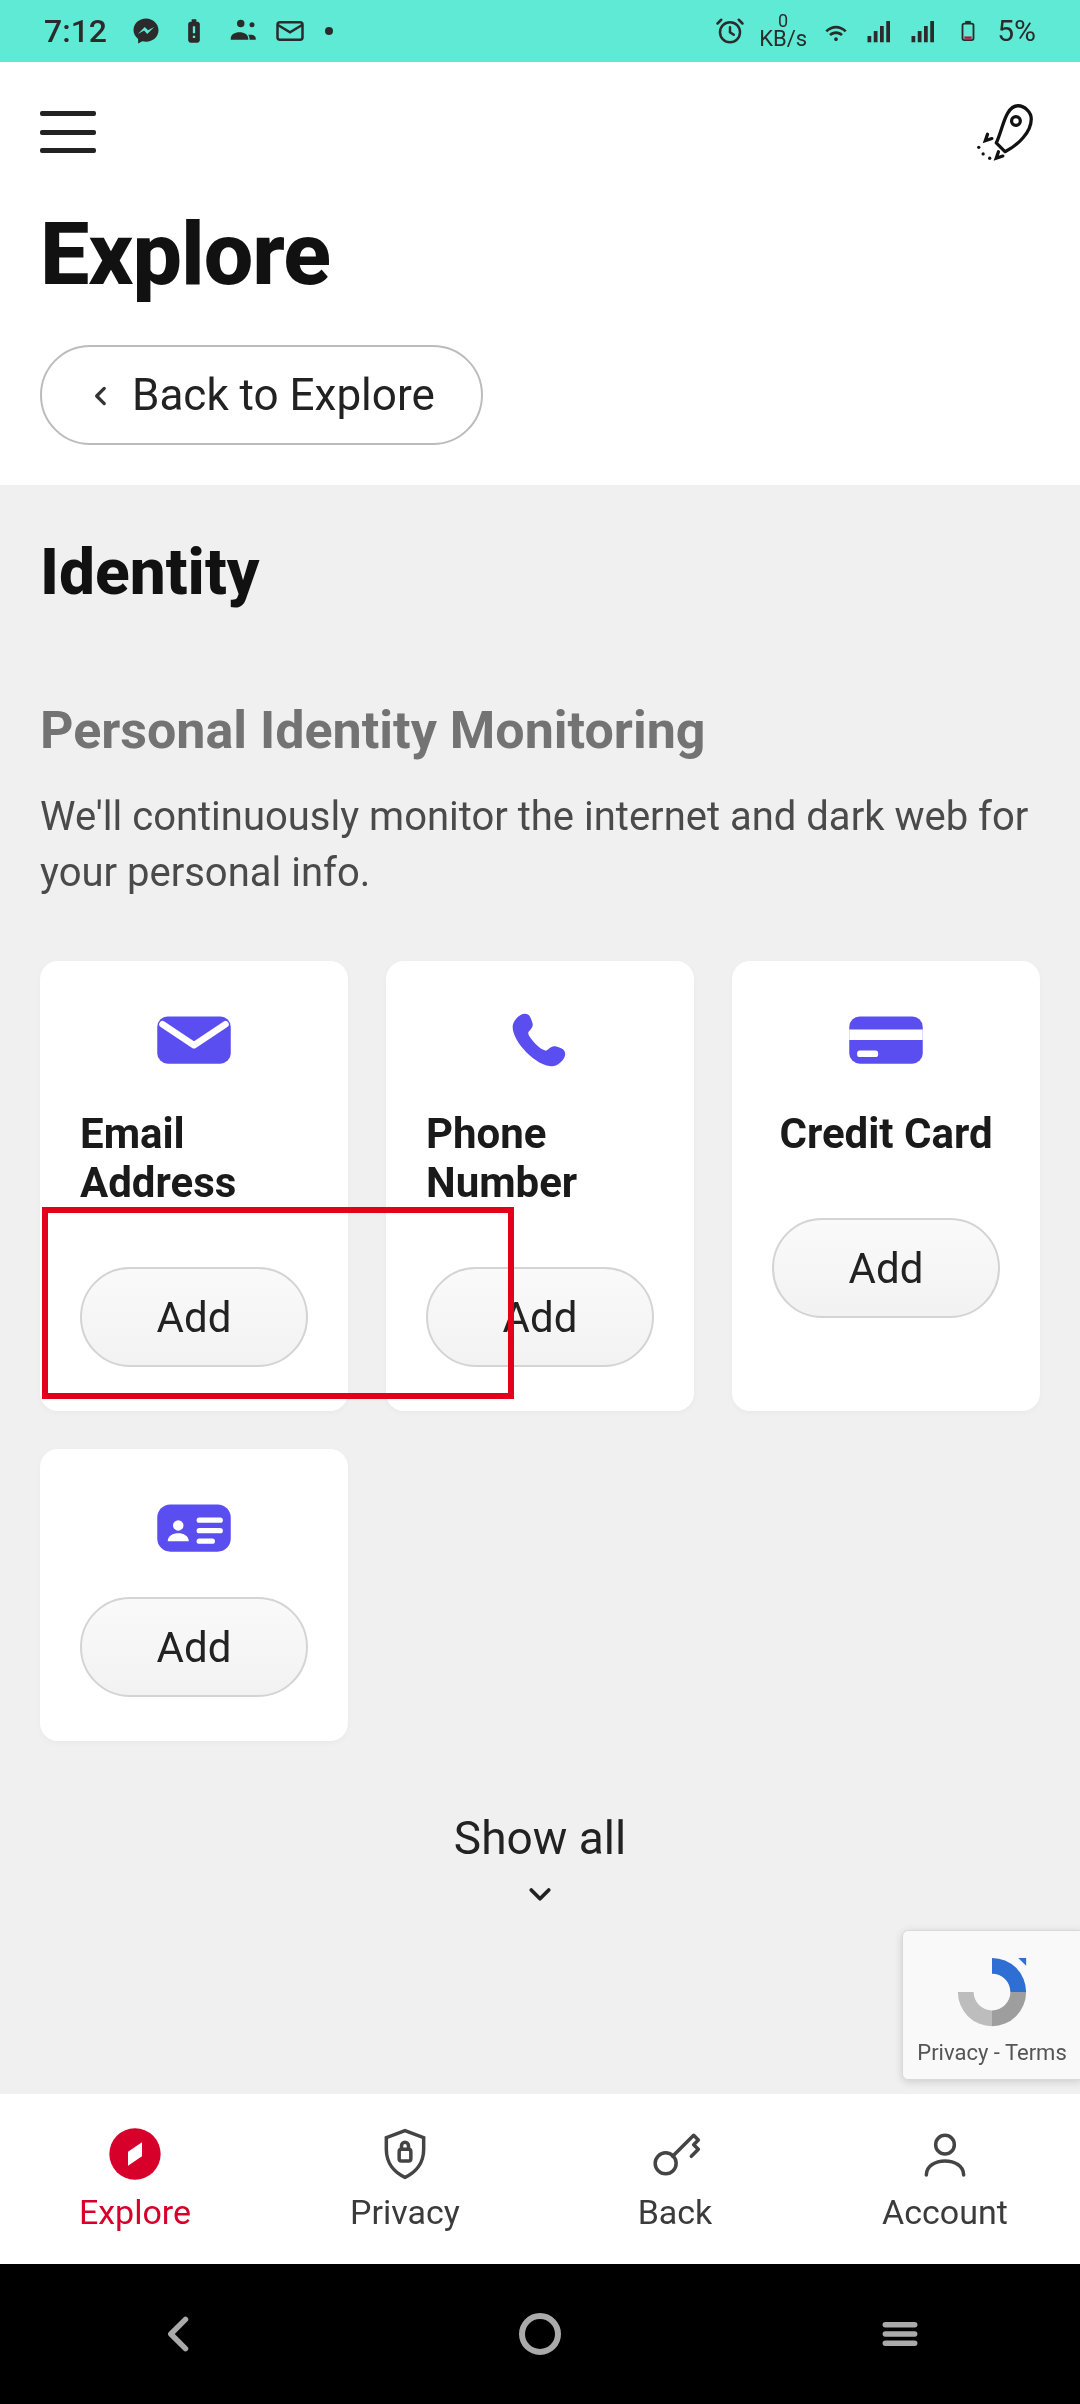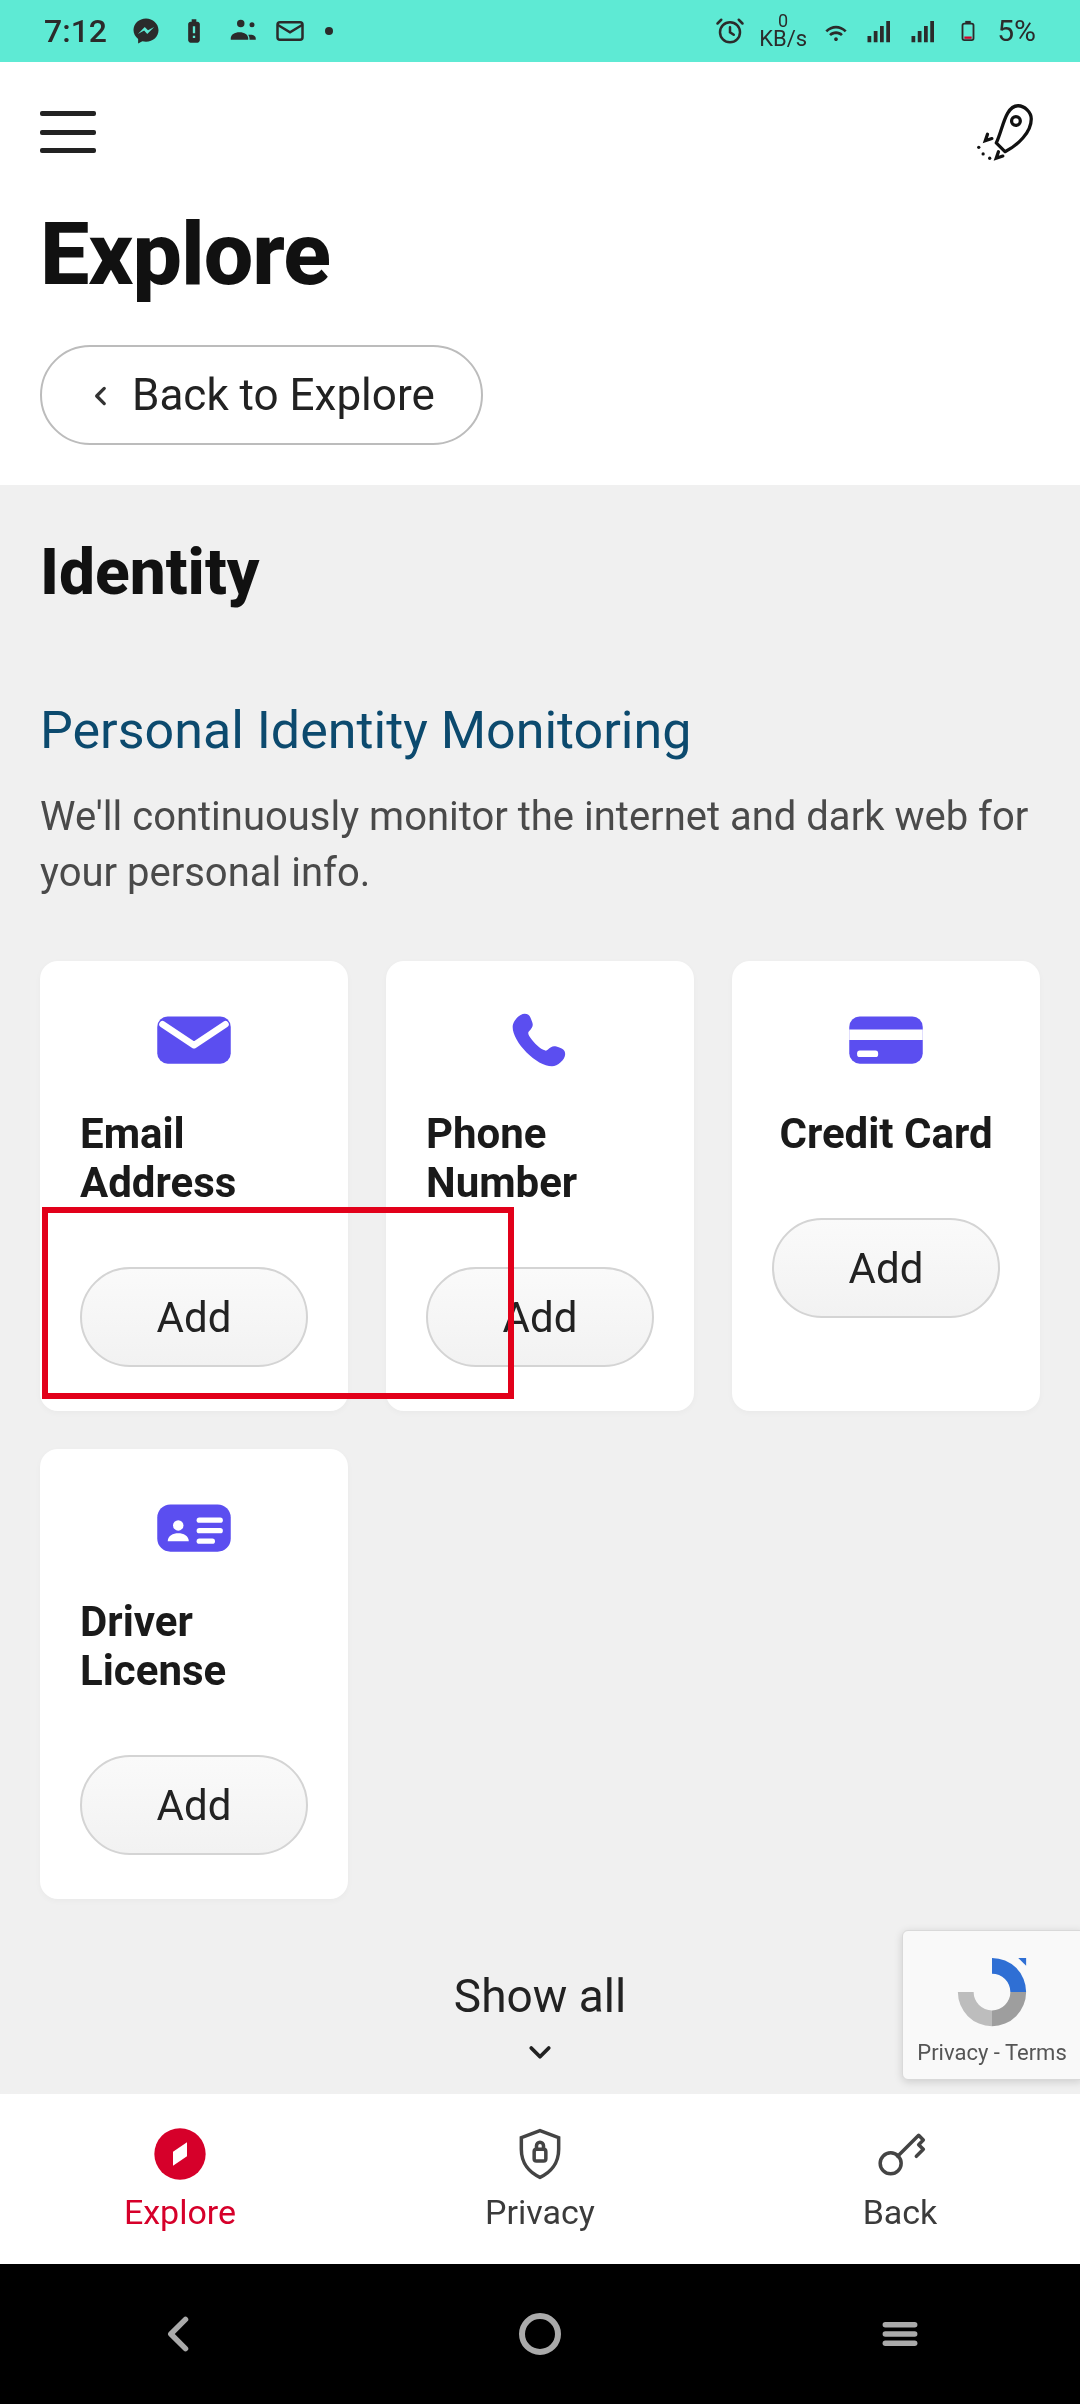--- a/index.html
+++ b/index.html
@@ -22,21 +22,21 @@
   .hamburger { width: 56px; height: 42px; display:flex; flex-direction:column; justify-content:space-between; }
   .hamburger span { display:block; height:5px; background:#222; border-radius:2px; }
   .rocket { width: 70px; height: 70px; }
   .page-title { font-size: 88px; font-weight: 800; color: #111; margin: 30px 0 40px 0; letter-spacing: -1px;}
   .back-pill { display: inline-flex; align-items: center; gap: 18px; border: 2px solid #bcbcbc; border-radius: 60px; padding: 22px 46px; font-size: 44px; color: #222; background:#fff; }
   .back-pill .chev { font-size: 40px; color:#333; }
 
   
   .content { flex: 1; background: #f0f0f0; padding: 50px 40px 0 40px; position: relative; }
   .section-title { font-size: 64px; font-weight: 800; color: #111; margin-bottom: 90px; }
-  .sub-title { font-size: 52px; font-weight: 400; color: #0c4a6e; margin-bottom: 28px; }
+  .sub-title { font-size: 52px; font-weight: 700; color: #737373; margin-bottom: 28px; }
   .sub-desc { font-size: 40px; color: #4a4a4a; line-height: 1.4; margin-bottom: 60px; }
 
   .cards { display: grid; grid-template-columns: 1fr 1fr 1fr; gap: 38px; }
   .card { background: #fff; border-radius: 18px; padding: 40px 40px 44px 40px; display:flex; flex-direction:column; align-items:center; box-shadow: 0 2px 6px rgba(0,0,0,0.03);}
   .card-icon { width: 90px; height: 70px; display:flex; align-items:center; justify-content:center; margin-bottom: 34px; margin-top: 4px;}
   .card-title { font-size: 42px; font-weight: 700; color: #1a1a1a; margin-bottom: 60px; }
   .add-btn { width: 100%; height: 100px; border-radius: 60px; border: 2px solid #d4d4d4; background: linear-gradient(#fafafa,#f2f2f2); font-size: 42px; color:#222; display:flex; align-items:center; justify-content:center; }
 
   .highlight-box { position: absolute; border: 6px solid #e2001a; pointer-events: none; }
 
@@ -218,21 +218,20 @@
         <div class="card-icon">
           <svg viewBox="0 0 64 48" width="84" height="64">
               <rect x="4" y="6" width="56" height="36" rx="10" fill="#5b4ef0"></rect>
               <circle cx="20" cy="22" r="4" fill="#fff"></circle>
               <path d="M12 34c0-4 4-6 8-6s8 2 8 6" fill="#fff"></path>
               <rect x="34" y="16" width="20" height="4" rx="2" fill="#fff"></rect>
               <rect x="34" y="24" width="20" height="4" rx="2" fill="#fff"></rect>
               <rect x="34" y="32" width="14" height="4" rx="2" fill="#fff"></rect>
             </svg>
         </div>
-        <div class="card-title">Driver License</div>
         <div class="add-btn">
             <span>Add</span>
           </div>
       </div>
 
     </div>
 
     <div class="highlight-box" style="left:42px; top:722px; width:472px; height:192px;"></div>
 
     <div class="show-all">
@@ -282,20 +281,29 @@
     </div>
     <div class="tab">
       <div class="tab-icon">
         <svg viewBox="0 0 48 48" width="56" height="56">
             <circle cx="16" cy="32" r="9" fill="none" stroke="#444" stroke-width="3"></circle>
             <path d="M22 26L40 8l4 4-4 4 4 4-6 6" fill="none" stroke="#444" stroke-width="3" stroke-linecap="round" stroke-linejoin="round"></path>
           </svg>
       </div>
       <span class="tab-label">Back</span>
     </div>
+    <div class="tab">
+      <div class="tab-icon">
+        <svg viewBox="0 0 48 48" width="56" height="56">
+            <circle cx="24" cy="16" r="8" fill="none" stroke="#444" stroke-width="3"></circle>
+            <path d="M8 42c0-8 8-12 16-12s16 4 16 12" fill="none" stroke="#444" stroke-width="3" stroke-linecap="round"></path>
+          </svg>
+      </div>
+      <span class="tab-label">Account</span>
+    </div>
   </div>
 
   <div class="sys-nav">
     <div class="sys-nav-item">
       <svg viewBox="0 0 24 24" width="44" height="44">
           <path d="M15 4l-8 8 8 8" fill="none" stroke="#aaa" stroke-width="3" stroke-linecap="round" stroke-linejoin="round"></path>
         </svg>
     </div>
     <div class="sys-nav-item">
       <svg viewBox="0 0 24 24" width="48" height="48">

